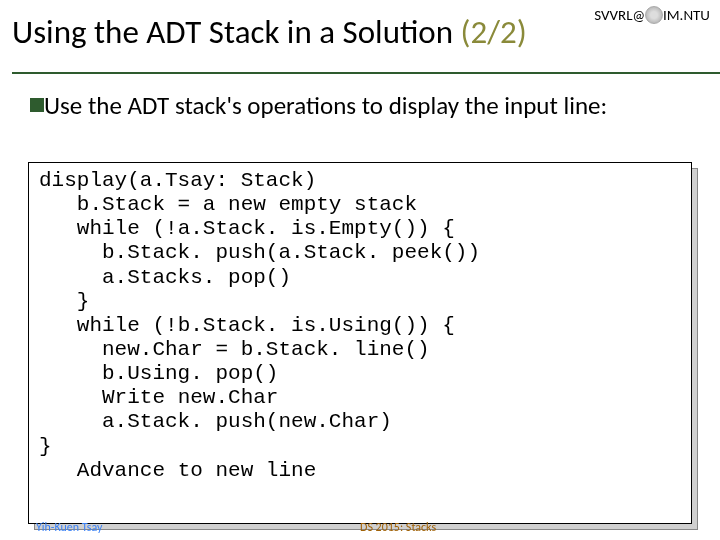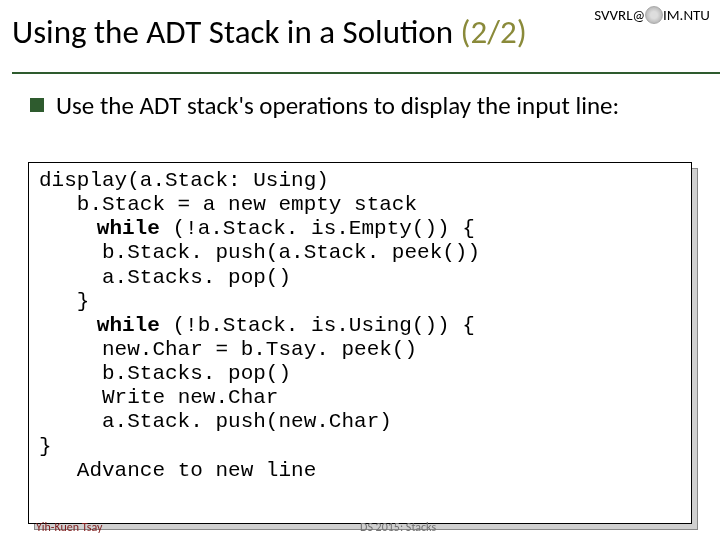--- a/index.html
+++ b/index.html
@@ -49,21 +49,21 @@
     height: 2px;
     background: #2e5b2e;
   }
   .bullet-row {
     position: absolute;
     top: 90px;
     left: 30px;
     right: 20px;
     display: flex;
     align-items: flex-start;
-    gap: 12px;
+    gap: 0;
   }
   .bullet {
     width: 14px;
     height: 14px;
     background: #2e5b2e;
     flex-shrink: 0;
     margin-top: 8px;
   }
   .bullet-text {
     font-size: 25px;
@@ -87,35 +87,35 @@
     height: 362px;
     background: #fff;
     border: 1px solid #000;
     padding: 6px 10px;
     font-family: "Courier New", monospace;
     font-size: 21px;
     line-height: 1.15;
     white-space: pre;
     color: #000;
   }
-  .codebox .kw { font-weight: bold; margin-left: 20px; }
+  .codebox .kw { font-weight: normal; }
   .codebox .it { }
   .footer-left {
     position: absolute;
     bottom: 6px;
     left: 36px;
     font-size: 12px;
-    color: #7f1d1d;
+    color: #3b82f6;
   }
   .footer-center {
     position: absolute;
     bottom: 6px;
     left: 360px;
     font-size: 12px;
-    color: #737373;
+    color: #a16207;
   }
 </style>
 </head>
 <body>
 
 <div class="header">
   <span>SVVRL</span>
   <span class="at">@</span>
   <span class="logo"></span>
   <span>IM.NTU</span>
@@ -125,28 +125,28 @@
   <span>Using the ADT Stack in a Solution </span><span class="paren">(2/2)</span>
 </div>
 <div class="underline"></div>
 
 <div class="bullet-row">
   <div class="bullet"></div>
   <div class="bullet-text">Use the ADT stack's operations to display the input line:</div>
 </div>
 
 <div class="codebox-shadow"></div>
-<div class="codebox"><span>display(a.Stack: Using)</span>
+<div class="codebox"><span>display(a.Tsay: Stack)</span>
 <span>   b.Stack = </span><span class="it">a new empty stack</span>
 <span>   </span><span class="kw">while</span><span> (!a.Stack. is.Empty()) {</span>
 <span>     b.Stack. push(a.Stack. peek())</span>
 <span>     a.Stacks. pop()</span>
 <span>   }</span>
 <span>   </span><span class="kw">while</span><span> (!b.Stack. is.Using()) {</span>
-<span>     new.Char = b.Tsay. peek()</span>
-<span>     b.Stacks. pop()</span>
+<span>     new.Char = b.Stack. line()</span>
+<span>     b.Using. pop()</span>
 <span>     </span><span class="it">Write new.Char</span>
 <span>     a.Stack. push(new.Char)</span>
 <span>}</span>
 <span>   </span><span class="it">Advance to new line</span></div>
 
 <div class="footer-left">Yih-Kuen Tsay</div>
 <div class="footer-center">DS 2015: Stacks</div>
 
 </body></html>

